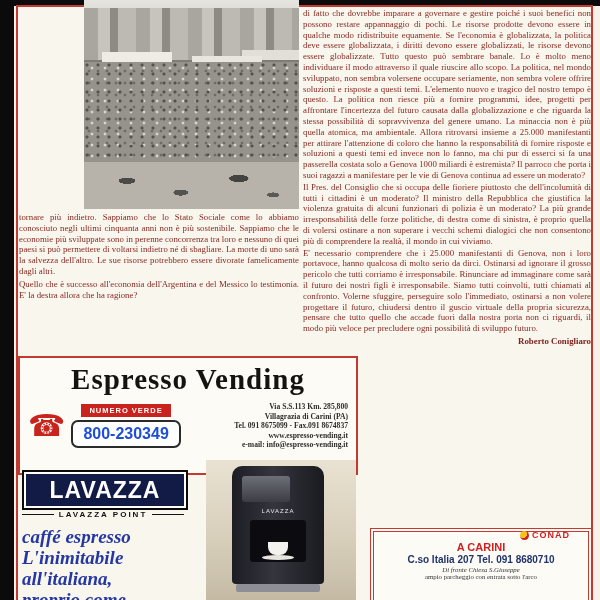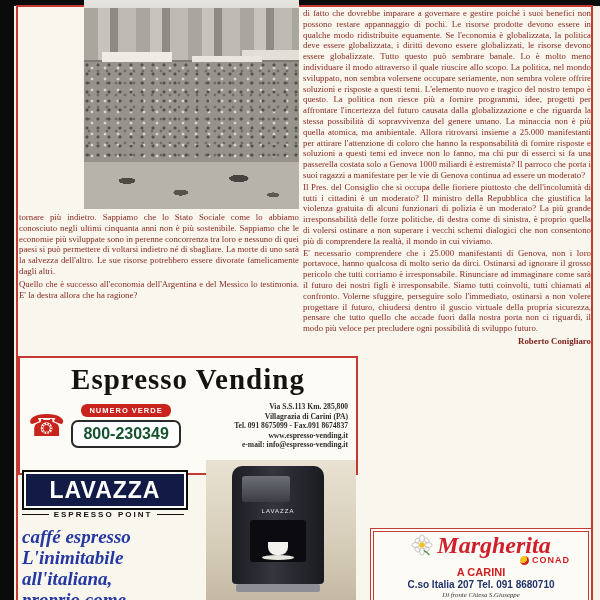--- a/index.html
+++ b/index.html
@@ -39,22 +39,22 @@
   .left-col{position:absolute;left:19px;top:212px;width:280px;}
   .left-col p{margin:0 0 2px 0;}
 
   
   .espresso-ad{position:absolute;left:18px;top:356px;width:340px;height:119px;border:2px solid #c43a32;box-sizing:border-box;background:#fdfbf5;z-index:4;}
   .espresso-title{text-align:center;font-weight:bold;font-size:29px;color:#151310;margin-top:5px;letter-spacing:1px;font-family:"Liberation Serif",serif;}
   .espresso-row{display:flex;margin-top:6px;padding:0 8px;}
   .espresso-left{display:flex;align-items:center;width:55%;}
   .phone-glyph{font-size:30px;color:#c8231d;line-height:30px;margin-right:6px;font-family:"DejaVu Sans",sans-serif;}
   .nv-stack{display:flex;flex-direction:column;align-items:center;}
-  .nv-badge{background:#c8231d;color:#fff;font-family:"Liberation Sans",sans-serif;font-weight:bold;font-size:7.5px;letter-spacing:1px;padding:2px 8px;border-radius:6px;}
-  .nv-number{margin-top:3px;border:2px solid #2a2a2a;border-radius:7px;padding:3px 10px;font-family:"Liberation Sans",sans-serif;font-weight:bold;font-size:16px;color:#14532d;background:#fff;}
+  .nv-badge{background:#c8231d;color:#fff;font-family:"Liberation Sans",sans-serif;font-weight:bold;font-size:7.5px;letter-spacing:1px;padding:2px 8px;border-radius:0;}
+  .nv-number{margin-top:3px;border:2px solid #2a2a2a;border-radius:7px;padding:3px 10px;font-family:"Liberation Sans",sans-serif;font-weight:bold;font-size:16px;color:#1d4ed8;background:#fff;}
   .espresso-right{width:45%;text-align:right;font-size:7.6px;line-height:9.6px;color:#2e2c29;font-weight:bold;}
 
   
   .lavazza-ad{position:absolute;left:18px;top:460px;width:342px;height:140px;z-index:4;}
   .lavazza-logo{position:absolute;left:4px;top:10px;width:162px;height:36px;background:#111b46;border:2px solid #0a0a0a;box-shadow:inset 0 0 0 2px #ffffff;display:flex;align-items:center;justify-content:center;}
   .lavazza-word{color:#ffffff;font-family:"Liberation Sans",sans-serif;font-weight:bold;font-size:23px;letter-spacing:1px;}
   .lavazza-sub{position:absolute;left:4px;top:50px;width:162px;display:flex;align-items:center;justify-content:center;gap:5px;}
   .lavazza-subline{flex:1;height:1px;background:#111;}
   .lavazza-subtext{font-family:"Liberation Sans",sans-serif;font-size:8px;letter-spacing:2px;color:#111;font-weight:bold;}
   .lavazza-slogan{position:absolute;left:4px;top:66px;width:180px;color:#2437a2;font-style:italic;font-weight:bold;font-size:19px;line-height:21px;font-family:"Liberation Serif",serif;}
@@ -128,21 +128,21 @@
       </div>
     </div>
   </div>
 
   <div class="lavazza-ad">
     <div class="lavazza-logo">
       <span class="lavazza-word">LAVAZZA</span>
     </div>
     <div class="lavazza-sub">
       <span class="lavazza-subline"></span>
-      <span class="lavazza-subtext">ESPRESSO POINT</span>
+      <span class="lavazza-subtext">LAVAZZA POINT</span>
       <span class="lavazza-subline"></span>
     </div>
     <div class="lavazza-slogan">
       <div>caffé espresso</div>
       <div>L'inimitabile</div>
       <div>all'italiana,</div>
       <div>proprio come</div>
 
     </div>
     <div class="machine-scene">
@@ -150,37 +150,20 @@
       <div class="machine-panel"></div>
       <div class="machine-brand">LAVAZZA</div>
       <div class="machine-bay"></div>
       <div class="machine-cup"></div>
       <div class="machine-saucer"></div>
       <div class="machine-base"></div>
     </div>
   </div>
 
   <div class="margherita-ad">
-    <div class="marg-row">
-      <svg class="daisy" viewBox="0 0 24 24">
-        <g stroke="#9a9a92" stroke-width="0.6" fill="#ffffff">
-          <ellipse cx="12" cy="5" rx="2.6" ry="4"></ellipse>
-          <ellipse cx="12" cy="19" rx="2.6" ry="4"></ellipse>
-          <ellipse cx="5" cy="12" rx="4" ry="2.6"></ellipse>
-          <ellipse cx="19" cy="12" rx="4" ry="2.6"></ellipse>
-          <ellipse cx="7" cy="7" rx="3" ry="2.2" transform="rotate(-45 7 7)"></ellipse>
-          <ellipse cx="17" cy="7" rx="3" ry="2.2" transform="rotate(45 17 7)"></ellipse>
-          <ellipse cx="7" cy="17" rx="3" ry="2.2" transform="rotate(45 7 17)"></ellipse>
-          <ellipse cx="17" cy="17" rx="3" ry="2.2" transform="rotate(-45 17 17)"></ellipse>
-        </g>
-        <circle cx="12" cy="12" r="3" fill="#f2c320"></circle>
-        <path d="M14 18 q4 2 6 5" stroke="#3f8a3f" stroke-width="1.4" fill="none"></path>
-      </svg>
-      <span class="marg-brand">Margherita</span>
-    </div>
     <div class="conad-row">
       <span class="conad-mark"></span>
       <span class="conad-word">CONAD</span>
     </div>
     <div class="marg-city">A CARINI</div>
     <div class="marg-address">C.so Italia 207 Tel. 091 8680710</div>
     <div class="marg-note1">Di fronte Chiesa S.Giuseppe</div>
     <div class="marg-note2">ampio parcheggio con entrata sotto l'arco</div>
   </div>
 

